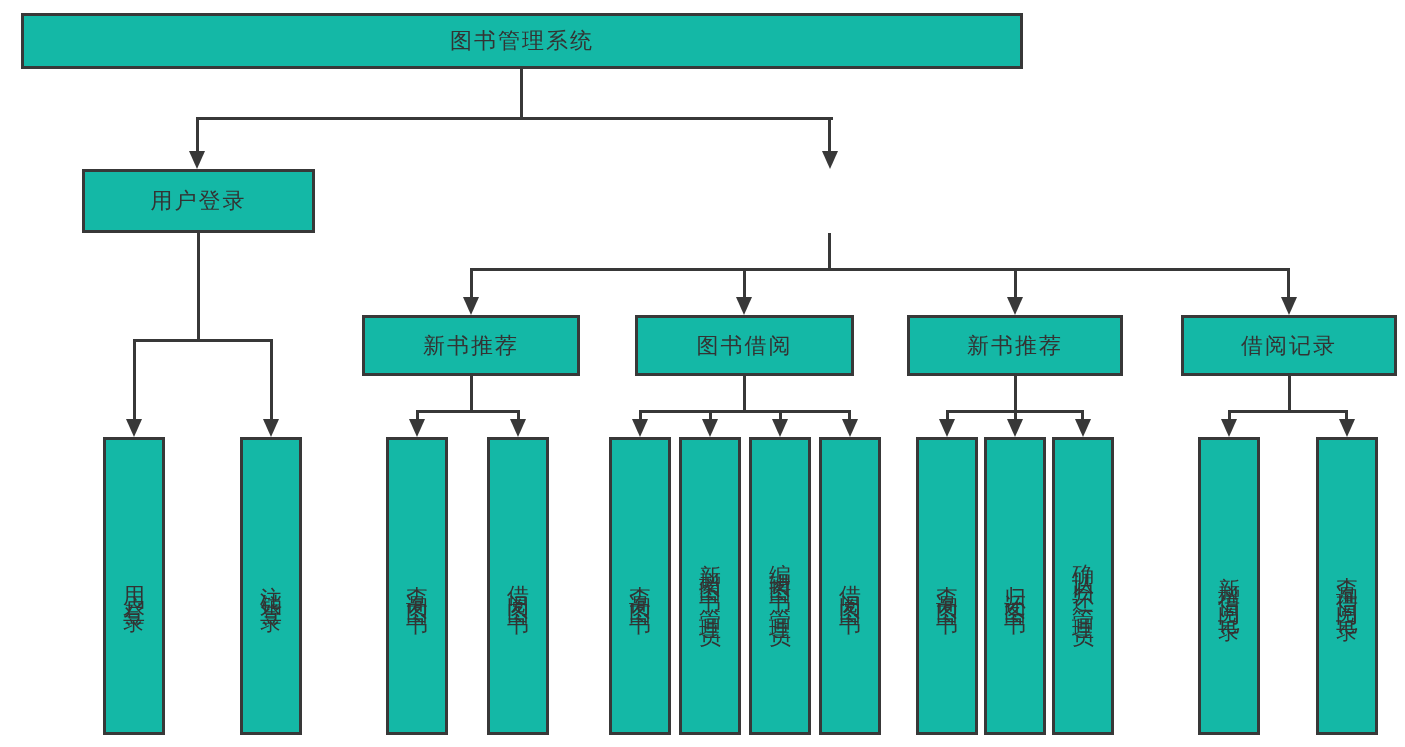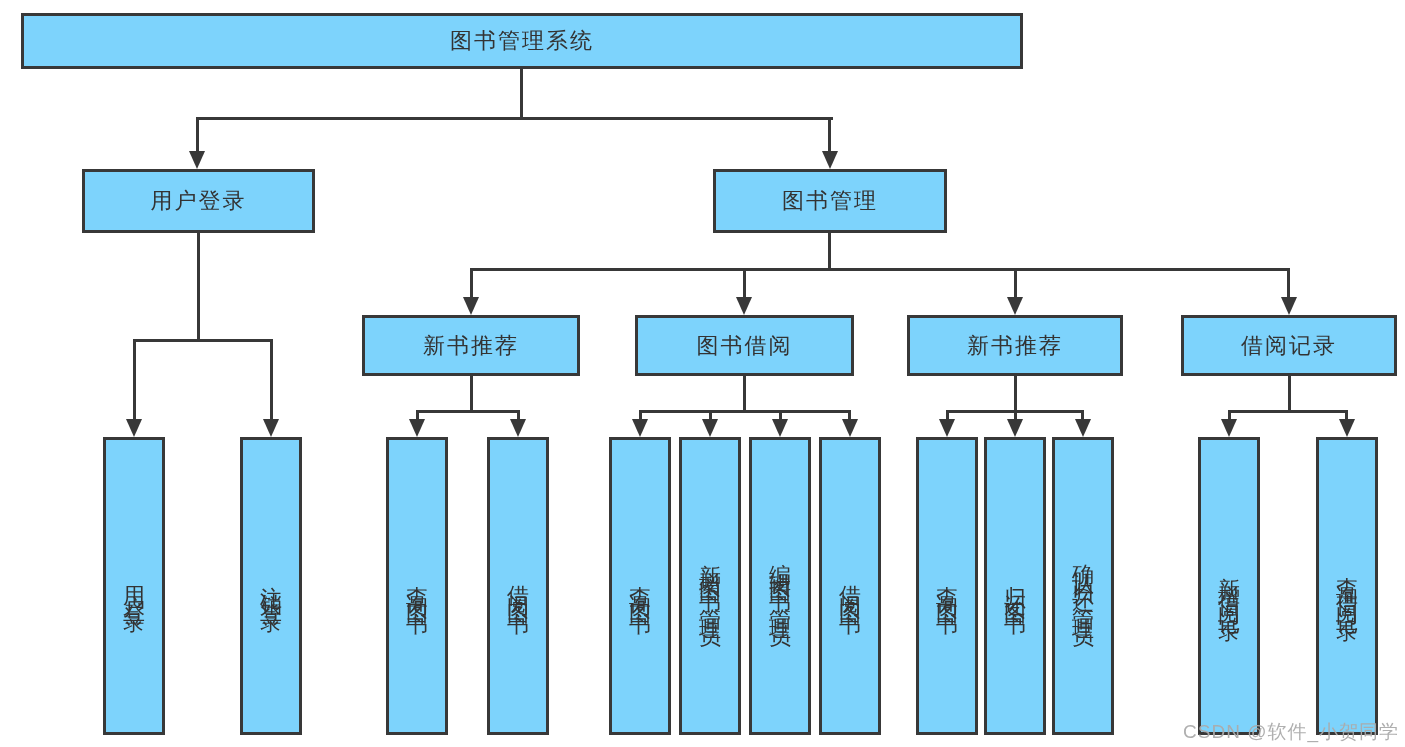--- a/index.html
+++ b/index.html
@@ -18,21 +18,21 @@
     position: relative;
     width: 1405px; height: 747px;
     background: var(--background);
     color: var(--text);
     overflow: hidden;
   }
   .box {
     position: absolute;
     box-sizing: border-box;
     border: 3px solid var(--line);
-    background: #7dd3fc;
+    background: #14b8a6;
     display: flex;
     align-items: center;
     justify-content: center;
     font-size: 22px;
     letter-spacing: 2px;
     color: var(--text);
     z-index: 2;
   }
   .vbox .vtext {
     writing-mode: vertical-rl;
@@ -120,21 +120,20 @@
   <div class="vl" style="left:1288px;top:376px;height:37px"></div>
   <div class="hl" style="left:1228px;top:410px;width:120px"></div>
   <div class="vl" style="left:1228px;top:410px;height:12px"></div>
   <div class="vl" style="left:1345px;top:410px;height:12px"></div>
   <div class="arr" style="left:1221px;top:419px"></div>
   <div class="arr" style="left:1339px;top:419px"></div>
 
   <div class="box" style="left:21px;top:13px;width:1002px;height:56px">图书管理系统</div>
 
   <div class="box" style="left:82px;top:169px;width:233px;height:64px">用户登录</div>
-  <div class="box" style="left:713px;top:169px;width:234px;height:64px">图书管理</div>
 
   <div class="box" style="left:362px;top:315px;width:218px;height:61px">新书推荐</div>
   <div class="box" style="left:635px;top:315px;width:219px;height:61px">图书借阅</div>
   <div class="box" style="left:907px;top:315px;width:216px;height:61px">新书推荐</div>
   <div class="box" style="left:1181px;top:315px;width:216px;height:61px">借阅记录</div>
 
   <div class="box vbox" style="left:103px;top:437px;width:62px;height:298px">
     <span class="vtext">用户登录</span>
   </div>
   <div class="box vbox" style="left:240px;top:437px;width:62px;height:298px">
@@ -171,15 +170,14 @@
     <span class="vtext">确认归还（管理员）</span>
   </div>
 
   <div class="box vbox" style="left:1198px;top:437px;width:62px;height:298px">
     <span class="vtext">新增借阅记录</span>
   </div>
   <div class="box vbox" style="left:1316px;top:437px;width:62px;height:298px">
     <span class="vtext">查询借阅记录</span>
   </div>
 
-  <div class="watermark">CSDN @软件_小贺同学</div>
 
 </div>
 
 </body></html>

